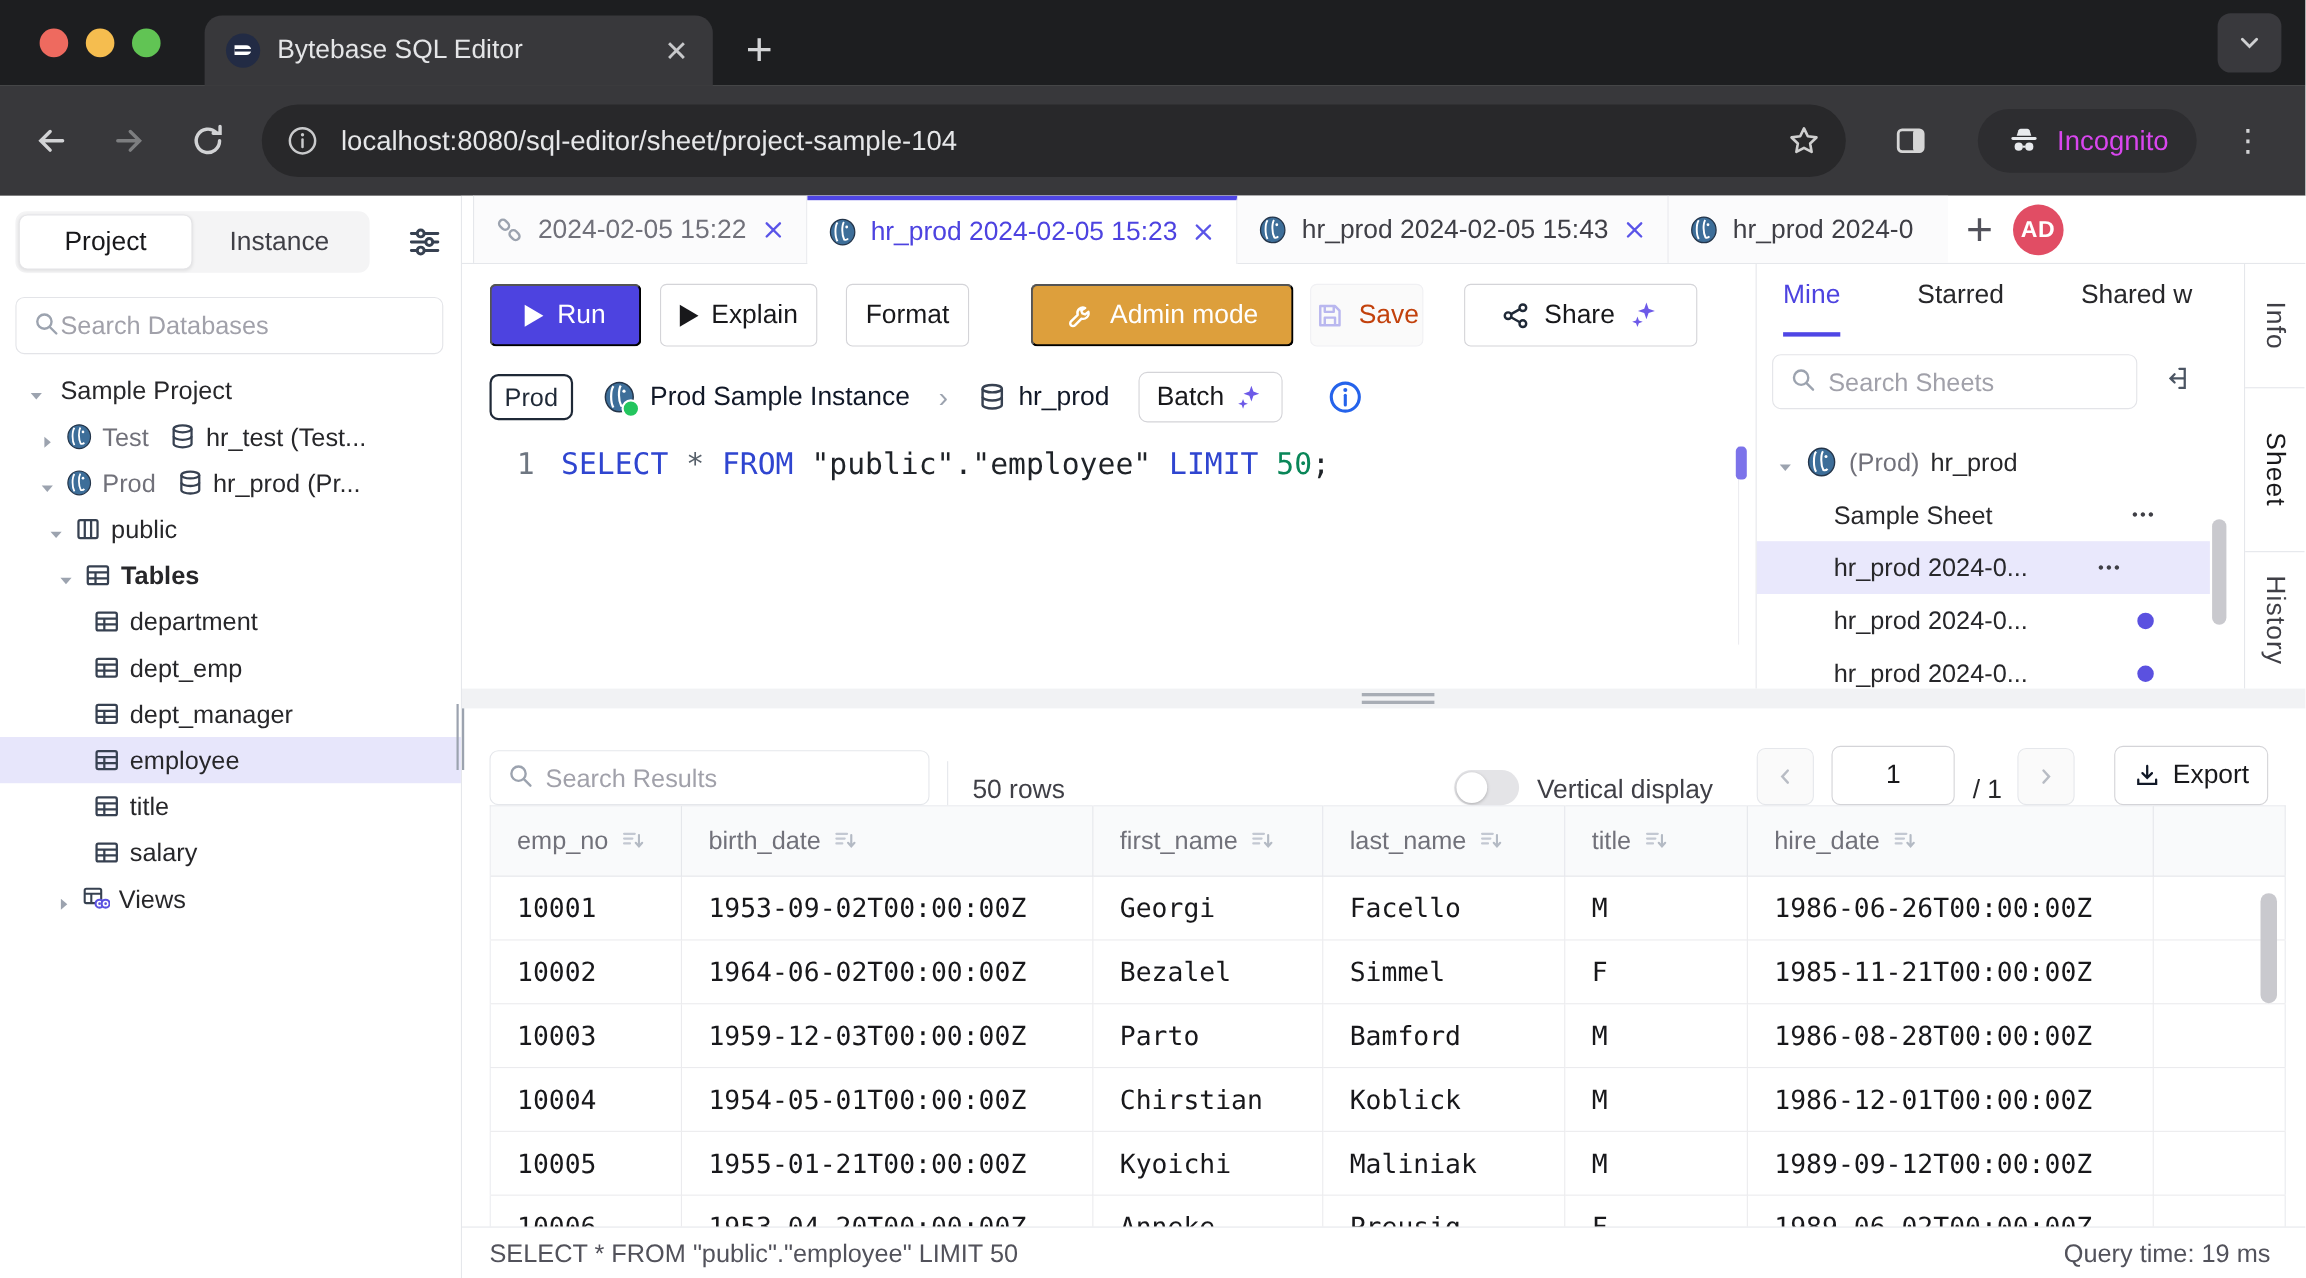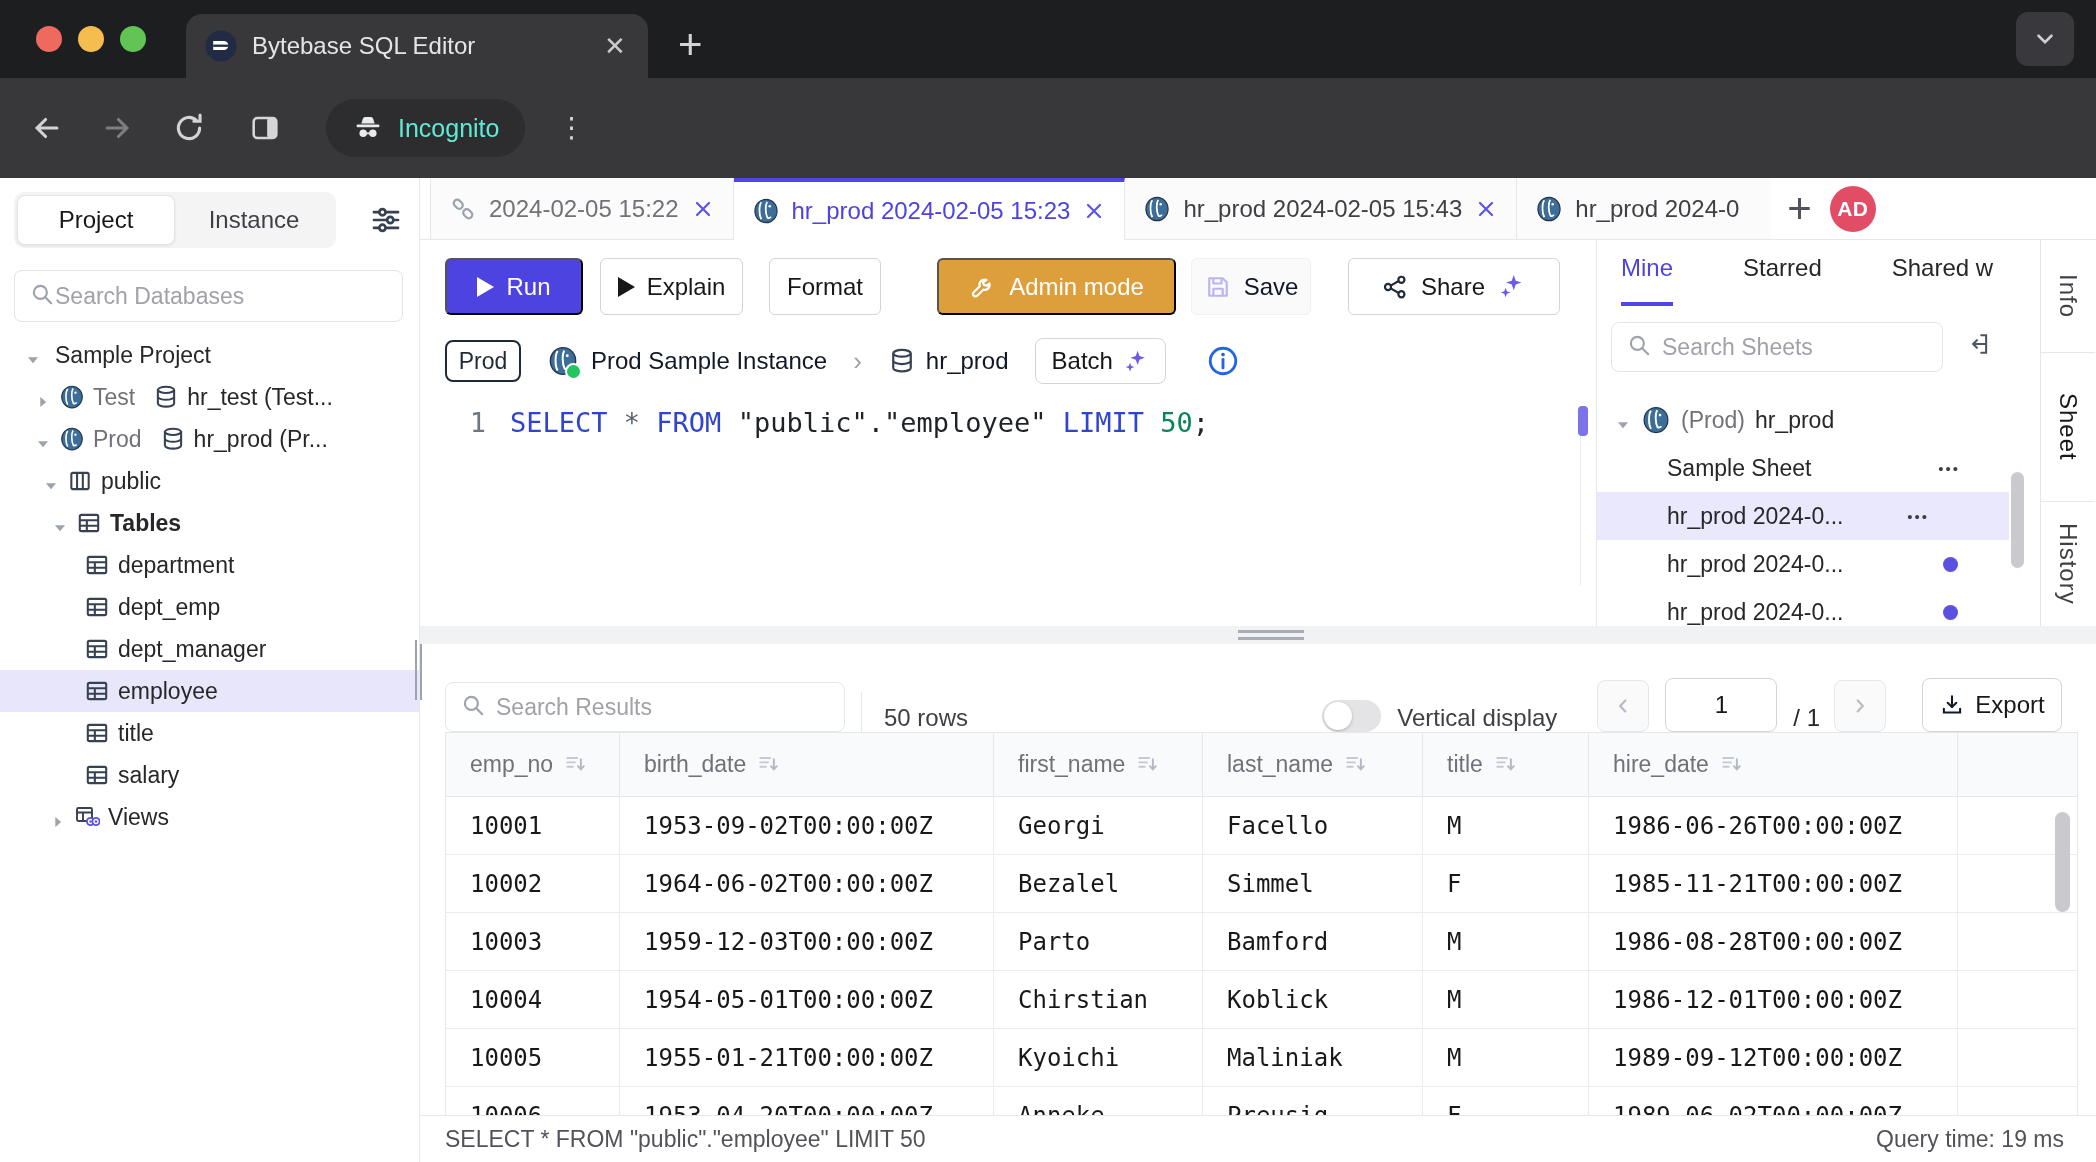--- a/index.html
+++ b/index.html
@@ -22,21 +22,21 @@
   #btoolbar { position:relative; height:100px; background:#38383b; display:flex; align-items:center; }
   .nav-ic { width:34px; height:34px; flex:none; }
   .nav-back{ margin-left:30px; } .nav-fwd{ margin-left:36px; } .nav-reload{ margin-left:38px; }
   .addressbar { margin-left:32px; width:1440px; height:66px; background:#28282a; border-radius:33px; display:flex; align-items:center; padding:0 22px; }
   .addressbar .info-ic { width:30px; height:30px; flex:none; }
   .addressbar .url { margin-left:20px; font-size:25px; color:#e6e7e9; flex:1; white-space:nowrap; overflow:hidden; }
   .addressbar .star-ic { width:32px; height:32px; flex:none; }
   .panel-ic { width:34px; height:34px; margin-left:42px; flex:none; }
   .incog-pill { margin-left:44px; height:58px; border-radius:29px; background:#2d2d30; display:flex; align-items:center; padding:0 26px; gap:14px; }
   .incog-pill svg { width:32px; height:32px; }
-  .incog-pill span { color:#5eead4; font-size:25px; }
+  .incog-pill span { color:#d946ef; font-size:25px; }
   .kebab { margin-left:32px; width:20px; text-align:center; color:#d2d3d5; font-size:28px; letter-spacing:0; line-height:10px; }
 
   
   #app { position:relative; display:flex; height:984px; background:#fff; }
 
   
   #sidebar { position:relative; width:420px; flex:none; border-right:1px solid #e5e7eb; }
   .seg-row { display:flex; align-items:center; margin:14px 16px 0 14px; }
   .seg { display:flex; background:#f4f4f5; border-radius:10px; padding:3px; }
   .seg-btn { width:158px; height:50px; display:flex; align-items:center; justify-content:center; font-size:24px; color:#3f3f46; border-radius:8px; }
@@ -75,21 +75,21 @@
   
   #upper { height:386px; flex:none; display:flex; }
   #editor { position:relative; width:1176px; flex:none; }
   .ed-toolbar { display:flex; align-items:center; margin-top:18px; padding-left:25px; }
   .btn { height:57px; border-radius:6px; display:flex; align-items:center; justify-content:center; font-size:24px; padding:0 22px; gap:12px; white-space:nowrap; }
   .btn svg { width:28px; height:28px; }
   .btn-run { background:#4d43e0; color:#fff; width:138px; margin-right:17px; }
   .btn-explain { border:1px solid #d4d4d8; color:#18181b; width:143px; margin-right:26px; background:#fff; }
   .btn-format { border:1px solid #d4d4d8; color:#18181b; width:112px; margin-right:56px; background:#fff; }
   .btn-admin { background:#dd9f3c; color:#fff; width:239px; margin-right:15px; }
-  .btn-save { background:#fafafa; border:1px solid #f0f0f3; color:#0f172a; width:120px; margin-right:37px; }
+  .btn-save { background:#fafafa; border:1px solid #f0f0f3; color:#c2410c; width:103px; margin-right:37px; }
   .btn-share { border:1px solid #d4d4d8; color:#18181b; width:212px; background:#fff; }
   .play-w, .play-d { width:0; height:0; border-style:solid; border-width:10px 0 10px 17px; border-color:transparent transparent transparent #fff; }
   .play-d { border-left-color:#18181b; }
   .ed-crumb { display:flex; align-items:center; margin-top:22px; padding-left:25px; height:48px; font-size:24px; color:#111827; }
   .env-badge { width:76px; height:42px; border:2.5px solid #1f2937; border-radius:8px; display:flex; align-items:center; justify-content:center; font-size:23px; color:#1f2937; margin-right:26px; }
   .crumb-pg { position:relative; width:32px; height:32px; margin-right:12px; }
   .crumb-pg::after { content:""; position:absolute; right:-3px; bottom:-3px; width:13px; height:13px; border-radius:50%; background:#23c55e; border:2px solid #fff; }
   .crumb-sep { color:#9ca3af; font-size:26px; margin:0 26px; }
   .crumb-db { width:28px; height:28px; margin-right:10px; }
   .btn-batch { height:46px; border:1px solid #d4d4d8; border-radius:8px; background:#fff; display:flex; align-items:center; gap:10px; padding:0 16px; margin-left:26px; font-size:24px; color:#18181b; }
@@ -195,20 +195,31 @@
         <path d="M15 5l-7 7 7 7M8 12h13" stroke="none"></path>
         <path d="M19 12H6M11 6l-6 6 6 6"></path>
       </svg>
     <svg class="nav-ic nav-fwd" viewBox="0 0 24 24" fill="none" stroke="#7d7e80" stroke-width="2.2" stroke-linecap="round">
         <path d="M5 12h13M13 6l6 6-6 6"></path>
       </svg>
     <svg class="nav-ic nav-reload" viewBox="0 0 24 24" fill="none" stroke="#d2d3d5" stroke-width="2.2" stroke-linecap="round">
         <path d="M19.5 12a7.5 7.5 0 1 1-2.2-5.3"></path>
         <path d="M19.8 2.8v4.4h-4.4" fill="none"></path>
       </svg>
+    <div class="addressbar">
+      <svg class="info-ic" viewBox="0 0 24 24" fill="none" stroke="#c9cacc" stroke-width="1.8">
+          <circle cx="12" cy="12" r="9.2"></circle>
+          <path d="M12 11v5.5" stroke-linecap="round"></path>
+          <circle cx="12" cy="7.6" r="1.2" fill="#c9cacc" stroke="none"></circle>
+        </svg>
+      <span class="url">localhost:8080/sql-editor/sheet/project-sample-104</span>
+      <svg class="star-ic" viewBox="0 0 24 24" fill="none" stroke="#cfcfcf" stroke-width="1.8" stroke-linejoin="round">
+          <path d="M12 3.5l2.6 5.4 5.9.8-4.3 4.1 1 5.8-5.2-2.8-5.2 2.8 1-5.8L3.5 9.7l5.9-.8z"></path>
+        </svg>
+    </div>
     <svg class="panel-ic" viewBox="0 0 24 24" fill="none" stroke="#d6d6d6" stroke-width="1.8">
         <rect x="4" y="5" width="16" height="14" rx="2.5"></rect>
         <rect x="13.5" y="5" width="6.5" height="14" rx="2" fill="#d6d6d6" stroke="none"></rect>
       </svg>
     <div class="incog-pill">
       <svg viewBox="0 0 24 24" fill="#e8eaed">
           <path d="M8.2 4.8L7 8.6h10l-1.2-3.8a1.6 1.6 0 0 0-1.5-1.1H9.7a1.6 1.6 0 0 0-1.5 1.1z"></path>
           <rect x="3.4" y="9.4" width="17.2" height="2.1" rx="1"></rect>
           <circle cx="8.4" cy="16" r="2.8"></circle>
           <circle cx="15.6" cy="16" r="2.8"></circle>

